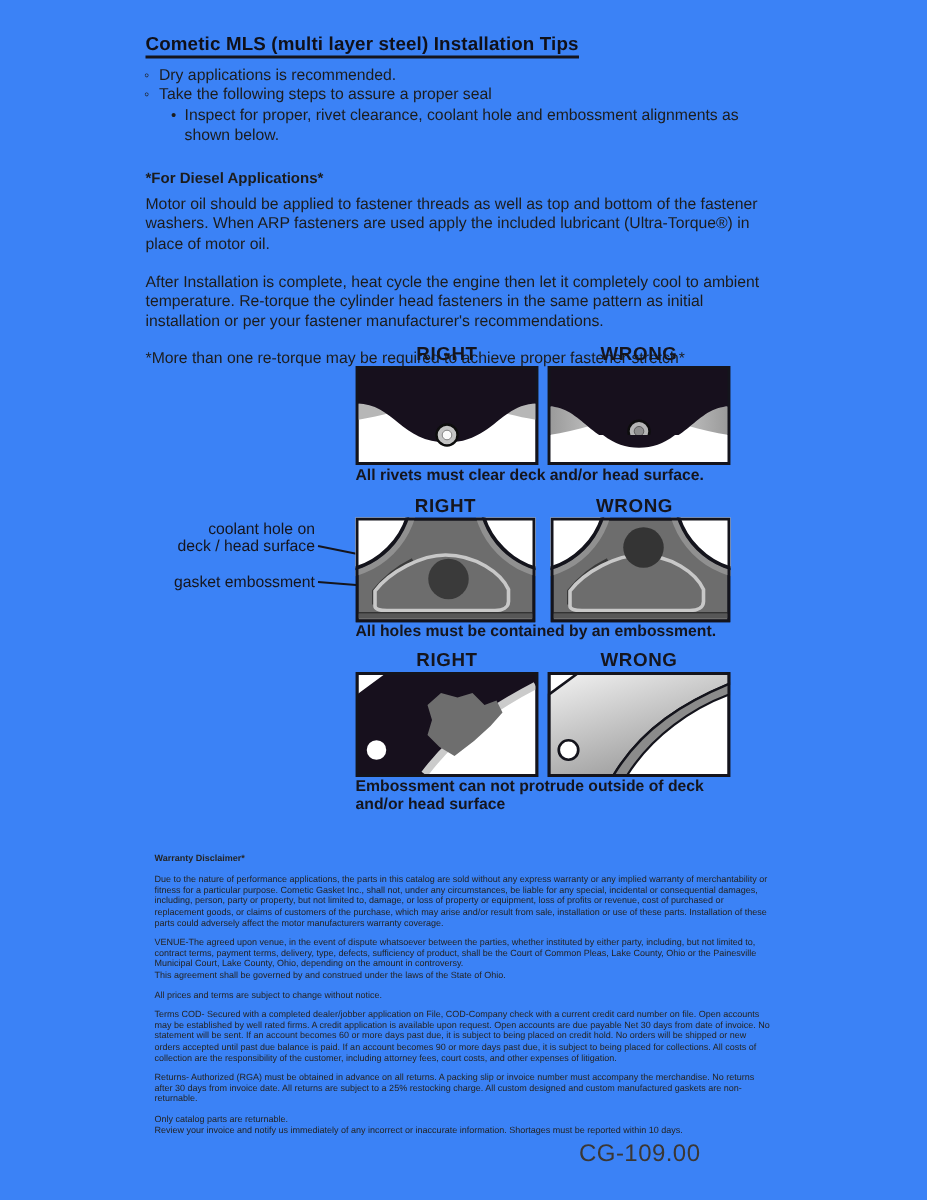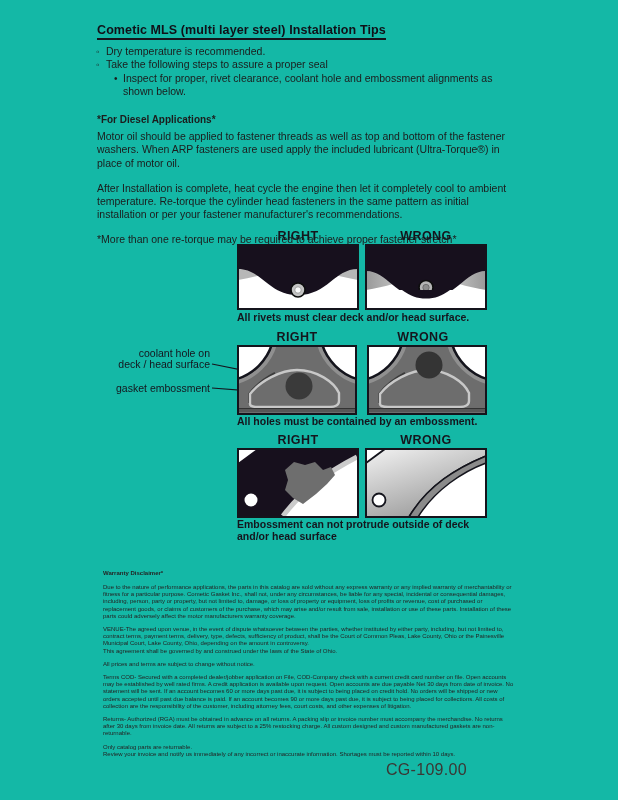--- a/index.html
+++ b/index.html
@@ -1,17 +1,17 @@
 <!DOCTYPE html>
 <html><head>
 <meta charset="utf-8">
 <style>
   html,body{margin:0;padding:0;background:#ffffff;}
   #page{
-    position:relative;width:618px;height:800px;background:#14b8a6;overflow:hidden;
+    position:relative;width:618px;height:800px;background:#3b82f6;overflow:hidden;
     font-family:"Liberation Sans","DejaVu Sans",sans-serif;color:#1c1c1c;
   }
   
   .intro{position:absolute;left:97px;top:20px;width:424px;}
   .title{font-size:12.5px;font-weight:bold;letter-spacing:.1px;color:#101018;
     display:inline-block;border-bottom:2px solid #14141c;padding-bottom:1px;margin:0 0 5px 0;}
   .blist{margin:0;padding:0;list-style:none;}
   .b1,.b2{font-size:10.5px;line-height:13.4px;position:relative;}
   .b1{padding-left:9px;}
   .b1::before{content:"\25E6";position:absolute;left:-1px;top:0;font-size:10px;}
@@ -43,21 +43,21 @@
   .doccode{position:absolute;left:386px;top:761px;font-size:16px;letter-spacing:.3px;color:#3b3734;}
 </style>
 </head>
 <body>
 
 <div id="page">
 
   <div class="intro">
     <h1 class="title">Cometic MLS (multi layer steel) Installation Tips</h1>
     <ul class="blist">
-      <li class="b1">Dry temperature is recommended.</li>
+      <li class="b1">Dry applications is recommended.</li>
       <li class="b1">Take the following steps to assure a proper seal</li>
       <li class="b2">Inspect for proper, rivet clearance, coolant hole and embossment alignments as shown below.</li>
     </ul>
   </div>
 
   <div class="diesel">
     <h2>*For Diesel Applications*</h2>
     <p>Motor oil should be applied to fastener threads as well as top and bottom of the fastener washers. When ARP fasteners are used apply the included lubricant (Ultra-Torque®) in place of motor oil.</p>
     <p>After Installation is complete, heat cycle the engine then let it completely cool to ambient temperature. Re-torque the cylinder head fasteners in the same pattern as initial installation or per your fastener manufacturer's recommendations.</p>
     <p class="note">*More than one re-torque may be required to achieve proper fastener stretch*</p>

